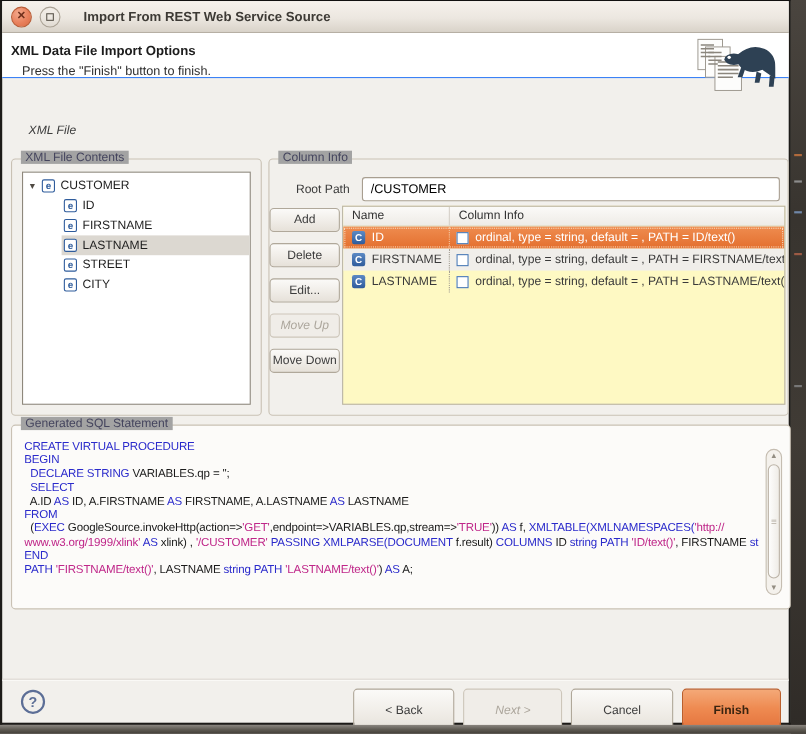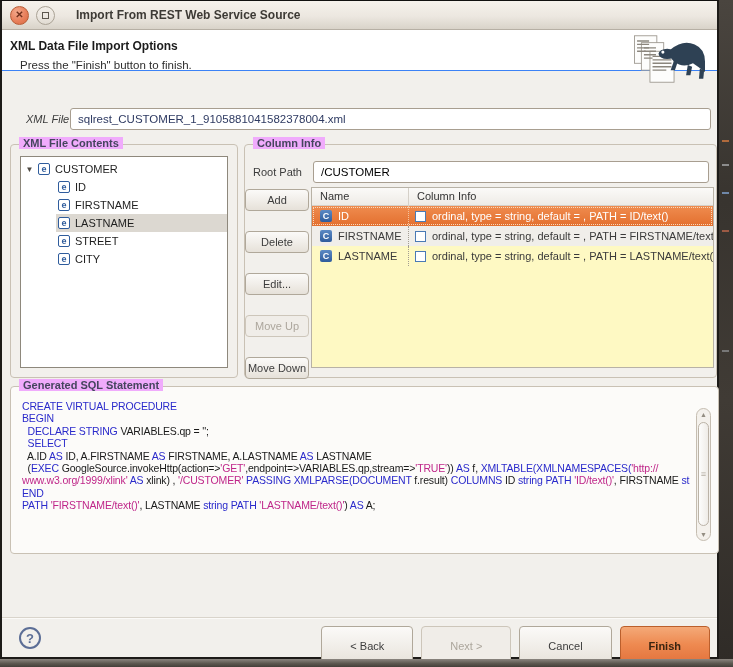--- a/index.html
+++ b/index.html
@@ -36,48 +36,48 @@
 
   
   .xmlfile-row { position:absolute; left:24px; top:106px; right:6px; height:24px; display:flex; align-items:center; }
   .xmlfile-label { width:44px; color:#3c3c3c;font-style:italic; }
   .txt-input { flex:1; height:22px; background:#fff; border:1px solid #a89e90; border-radius:3px;
     padding:0 7px; font-family:"Liberation Sans",sans-serif; font-size:11.5px; color:#000; outline:none; }
   .navy { color:#2e3a62; }
 
   
   .group { position:absolute; border:1px solid #c9c1b4; border-radius:4px; }
-  .group-label { position:absolute; top:-8px; left:8px; background:#f0abfc; padding:0 4px;
-    font-weight:bold; color:#45455e; font-size:11px; }
+  .group-label { position:absolute; top:-8px; left:8px; background:#a3a3a3; padding:0 4px;
+    font-weight:normal; color:#45455e; font-size:11px; }
 
   .left-group  { left:8px;  top:143px; width:228px; height:234px; }
   .right-group { left:242px; top:143px; width:473px; height:234px; }
 
   
   .tree-panel { position:absolute; left:9px; right:9px; top:11px; bottom:9px; background:#fff;
     border:1px solid #8e887c; overflow:hidden; padding-top:3px; }
   .tree-item { display:flex; align-items:center; height:18px; }
   .tree-item .indent { width:22px; flex:0 0 auto; }
   .tree-item.is-root .indent { width:2px; }
   .row-content { flex:1; display:flex; align-items:center; height:18px; padding-left:2px; }
   .tree-item.selected .row-content { background:#dcd8d1; }
   .expander { width:13px; font-size:8px; color:#4f4a43; visibility:hidden; text-align:center; }
   .is-root .expander { visibility:visible; }
   .eicon { width:12px; height:12px; border:1px solid #2f5c9c; border-radius:2px; background:#fff;
     color:#2f5c9c; font-weight:bold; font-size:9px; line-height:10px; text-align:center; margin-right:5px; flex:0 0 auto; }
   .tree-label { font-size:11px; color:#1e1e1e; }
 
   
-  .rootpath-row { position:absolute; left:8px; right:7px; top:13px; height:28px; display:flex; align-items:center; }
+  .rootpath-row { position:absolute; left:24px; right:7px; top:13px; height:28px; display:flex; align-items:center; }
   .rootpath-label { width:60px; color:#3c3c3c; }
 
-  .actions-col { position:absolute; left:0px; top:44px; width:64px; display:flex; flex-direction:column; gap:20px; align-items:stretch; padding-left:0; }
+  .actions-col { position:absolute; left:0px; top:44px; width:64px; display:flex; flex-direction:column; gap:10px; align-items:stretch; padding-left:0; }
   .btn { height:22px; border:1px solid #b0a89a; border-radius:4px; color:#3c3c3c; font-size:11px;
     background:linear-gradient(180deg,#fbfaf8 0%,#f1eee9 50%,#e6e1d9 100%); font-family:"Liberation Sans",sans-serif; cursor:default; }
-  .btn.disabled { color:#aca69c; background:#f0ede8; border-color:#cdc6ba; }
+  .btn.disabled { color:#aca69c; background:#f0ede8; border-color:#cdc6ba;font-style:italic; }
 
   .ctable { position:absolute; left:66px; right:2px; top:42px; bottom:9px; background:#fef9c3; border:1px solid #b8b2a6; overflow:hidden; }
   .t-head { display:flex; height:18px; background:linear-gradient(180deg,#fbfaf8,#eeebe6);
     border-bottom:1px solid #d5d0c8; }
   .th-name { width:97px; padding-left:8px; line-height:17px; border-right:1px solid #d5d0c8; color:#333; }
   .th-info { flex:1; padding-left:8px; line-height:17px; color:#333; }
   .t-row { display:flex; height:20px; align-items:stretch; }
   .rows-body .t-row:nth-child(2) { background:#f0eeea; }
   .t-name { width:97px; display:flex; align-items:center; padding-left:8px; border-right:1px dotted #a39d92; }
   .t-info { flex:1; display:flex; align-items:center; padding-left:6px; white-space:nowrap; overflow:hidden; }
@@ -151,21 +151,20 @@
           <path d="M64 33 L60 44 L65 44 L68 35 Z"></path>
           <path d="M80 38 L78 50 L83 50 L85 40 Z"></path>
           <path d="M94 42 L93 54 L98 54 L99 44 Z"></path>
         </g>
         <circle cx="51" cy="23" r="1.8" fill="#ffffff"></circle>
       </svg>
     </div>
 
     <div class="xmlfile-row">
       <span class="xmlfile-label">XML File</span>
-      <input class="txt-input navy" readonly="" value="sqlrest_CUSTOMER_1_9105881041582378004.xml" style="">
     </div>
 
     <div class="group left-group">
       <span class="group-label">XML File Contents</span>
       <div class="tree-panel">
         <div class="tree-item is-root">
             <span class="indent"></span>
             <span class="expander">▼</span>
             <span class="row-content">
               <span class="eicon">e</span>
@@ -272,20 +271,21 @@
     </div>
 
     <div class="group sql-group">
       <span class="group-label">Generated SQL Statement</span>
       <div class="sql-text">
           <div class="sql-line"><span class="c-k">CREATE VIRTUAL PROCEDURE</span></div>
           <div class="sql-line"><span class="c-k">BEGIN</span></div>
           <div class="sql-line"><span>  </span><span class="c-k">DECLARE STRING</span><span> VARIABLES.qp = '';</span></div>
           <div class="sql-line"><span>  </span><span class="c-k">SELECT</span></div>
           <div class="sql-line"><span>  A.ID </span><span class="c-k">AS</span><span> ID, A.FIRSTNAME </span><span class="c-k">AS</span><span> FIRSTNAME, A.LASTNAME </span><span class="c-k">AS</span><span> LASTNAME</span></div>
+          <div class="sql-line"><span class="c-k">FROM</span></div>
           <div class="sql-line"><span>  (</span><span class="c-k">EXEC</span><span> GoogleSource.invokeHttp(action=&gt;</span><span class="c-s">'GET'</span><span>,endpoint=&gt;VARIABLES.qp,stream=&gt;</span><span class="c-s">'TRUE'</span><span>)) </span><span class="c-k">AS</span><span> f, </span><span class="c-k">XMLTABLE(XMLNAMESPACES(</span><span class="c-s">'http://</span></div>
           <div class="sql-line"><span class="c-s">www.w3.org/1999/xlink'</span><span> </span><span class="c-k">AS</span><span> xlink) , </span><span class="c-s">'/CUSTOMER'</span><span> </span><span class="c-k">PASSING</span><span> </span><span class="c-k">XMLPARSE(DOCUMENT</span><span> f.result) </span><span class="c-k">COLUMNS</span><span> ID </span><span class="c-k">string</span><span> </span><span class="c-k">PATH</span><span> </span><span class="c-s">'ID/text()'</span><span>, FIRSTNAME </span><span class="c-k">string</span></div>
           <div class="sql-line"><span class="c-k">END</span></div>
           <div class="sql-line"><span class="c-k">PATH</span><span> </span><span class="c-s">'FIRSTNAME/text()'</span><span>, LASTNAME </span><span class="c-k">string</span><span> </span><span class="c-k">PATH</span><span> </span><span class="c-s">'LASTNAME/text()'</span><span>) </span><span class="c-k">AS</span><span> A;</span></div>
         </div>
       <div class="vscroll">
         <span class="vs-arrow vs-up">▲</span>
         <span class="vs-thumb">
             <span>≡</span>
           </span>

